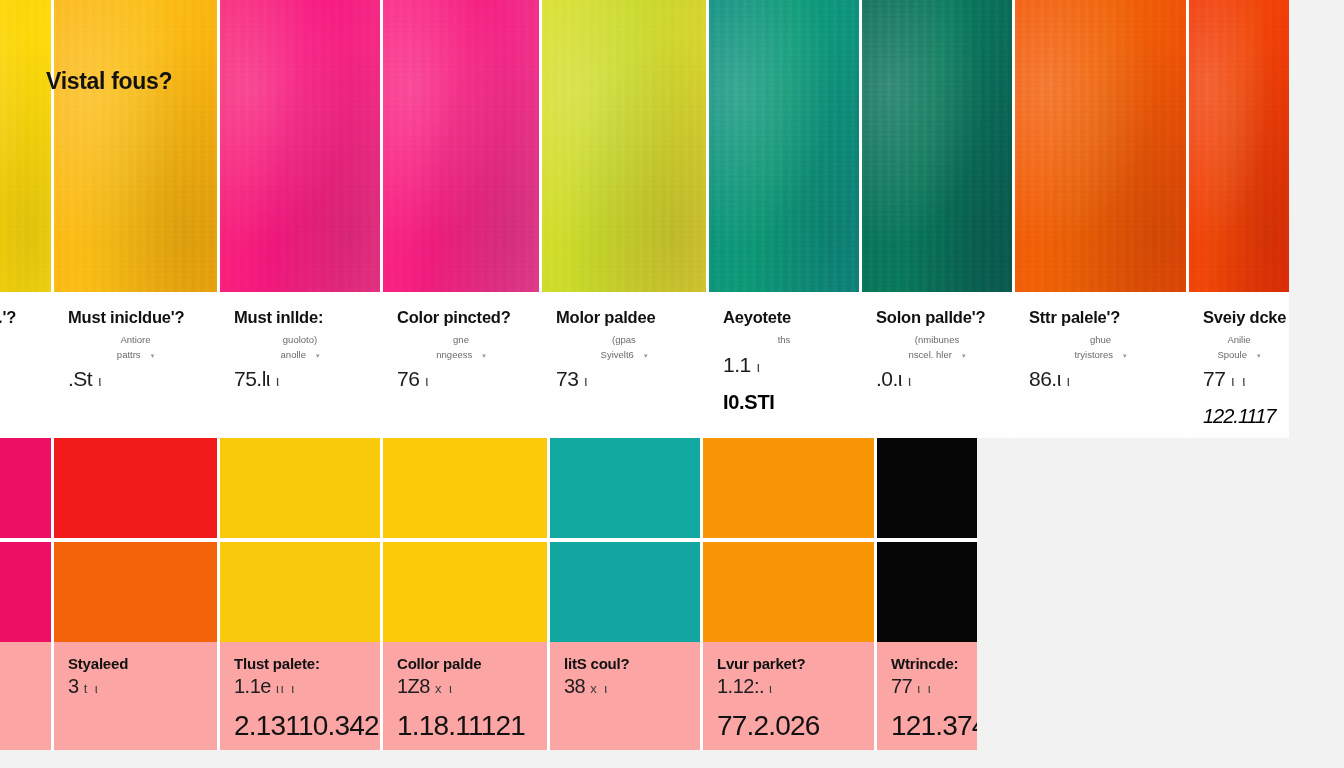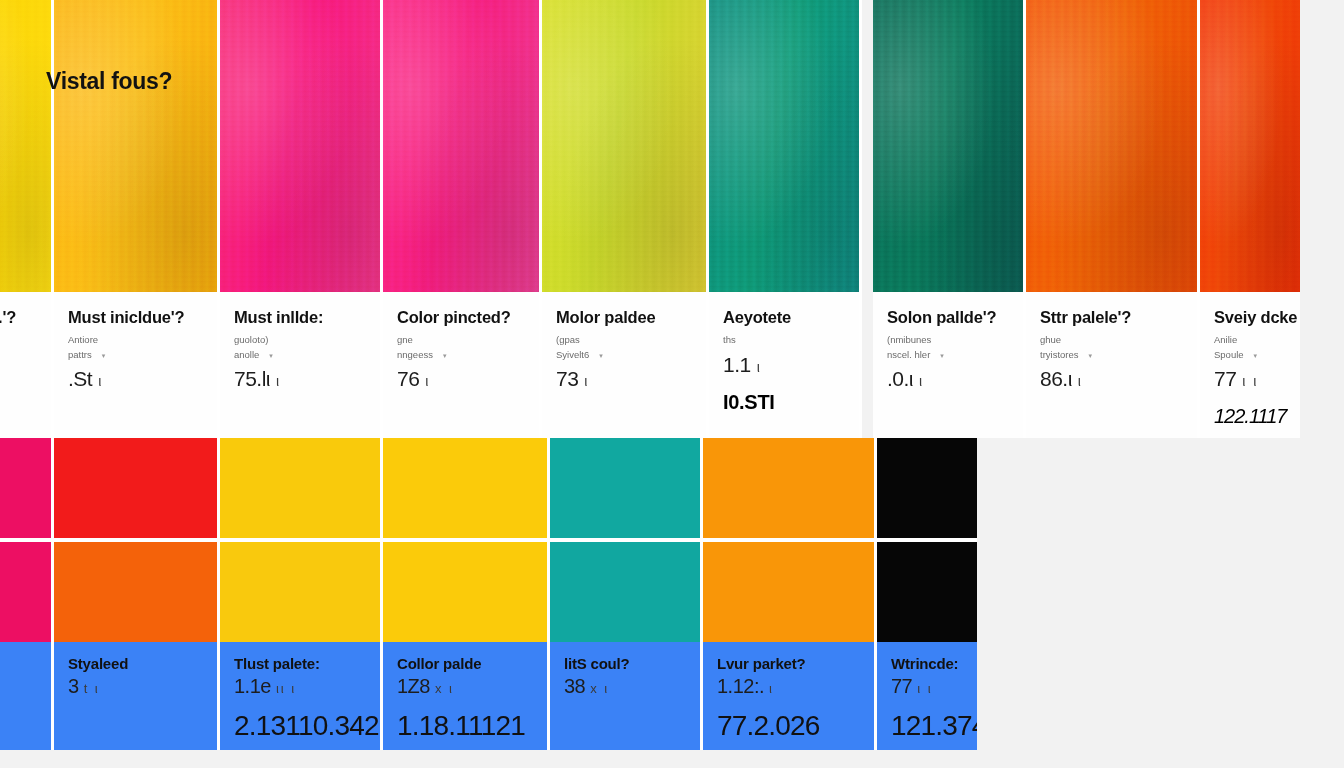--- a/index.html
+++ b/index.html
@@ -73,20 +73,21 @@
     letter-spacing:-0.2px;
     white-space:nowrap;
     line-height:1.15;
     margin-bottom:6px;
   }
   .meta-sub{
     font-size:9.5px;
     color:#6b6b6b;
     line-height:1.55;
     white-space:nowrap;
+    text-align:center;
   }
   .meta-sub .caret{ margin-left:10px; font-size:7px; color:#9a9a9a; }
   .meta-stat{
     font-size:21px;
     color:#1d1d1d;
     margin-top:5px;
     white-space:nowrap;
     font-weight:400;
     letter-spacing:-0.5px;
   }
@@ -102,21 +103,21 @@
   .meta-big.thin{ font-weight:400; letter-spacing:-1px;font-style:italic; }
 
   
   .solid-a, .solid-b{ width:100%; }
   .solid-a{ height:100px; }
   .solid-b{ height:100px; }
   .gap{ height:4px; background:#ffffff; width:100%; }
 
   .meta2{
     padding:13px 14px 8px 14px;
-    background:#3b82f6;
+    background:#fca5a5;
     flex:1;
   }
   .meta2-title{
     font-size:15px; font-weight:bold; color:#111111;
     white-space:nowrap; letter-spacing:-0.2px; line-height:1.2;
   }
   .meta2-stat{
     font-size:20px; color:#1d1d1d; margin-top:2px;
     white-space:nowrap; letter-spacing:-0.5px;
   }
@@ -195,21 +196,21 @@
       <div class="card" style="width: 153px; flex: 0 0 153px;">
         <div class="swatch-img" style="background: linear-gradient(100deg, rgb(14, 142, 127) 0%, rgb(15, 155, 120) 45%, rgb(16, 139, 131) 100%);"></div>
         <div class="meta">
           <div class="meta-title">Aeyotete</div>
           <div class="meta-sub">ths</div>
           <div class="meta-sub"><span></span></div>
           <div class="meta-stat"><span>1.1</span><span class="unit">ι</span></div>
           <div class="meta-big">I0.STI</div>
         </div>
       </div>
-      <div class="card" style="width: 153px; flex: 0 0 153px; margin-left: 11px;">
+      <div class="card" style="width: 153px; flex: 0 0 153px;">
         <div class="swatch-img" style="background: linear-gradient(100deg, rgb(11, 108, 86) 0%, rgb(10, 122, 92) 45%, rgb(12, 95, 85) 100%);"></div>
         <div class="meta">
           <div class="meta-title">Solon pallde'?</div>
           <div class="meta-sub">(nmibunes</div>
           <div class="meta-sub"><span>nscel. hler</span><span class="caret">▾</span></div>
           <div class="meta-stat"><span>.0.ι</span><span class="unit">ι</span></div>
         </div>
       </div>
       <div class="card" style="width: 174px; flex: 0 0 174px;">
         <div class="swatch-img" style="background: linear-gradient(100deg, rgb(243, 90, 9) 0%, rgb(240, 98, 6) 45%, rgb(236, 74, 7) 100%);"></div>

